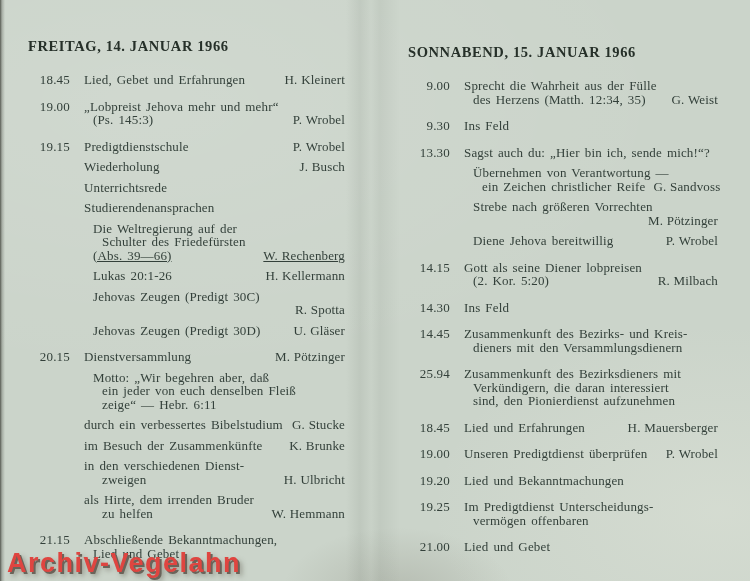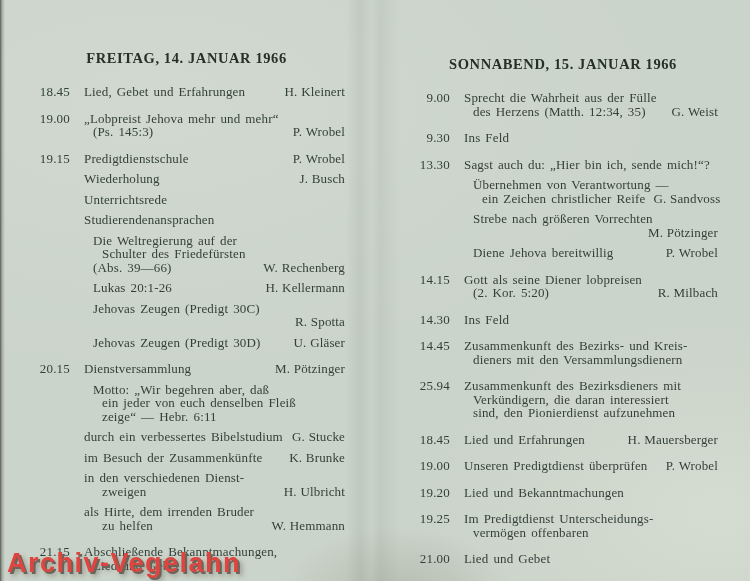--- a/index.html
+++ b/index.html
@@ -30,22 +30,21 @@
       
       radial-gradient(ellipse 60% 50% at 96% 88%, rgba(236,238,226,0.28), transparent 65%),
       var(--paper);
   }
   .spread { display: flex; height: 100%; }
   .page { box-sizing: border-box; flex: none; }
   .page-left  { width: 375px; padding: 34px 30px 0 28px; }
   .page-right { width: 375px; padding: 40px 32px 0 33px; }
 
   .page-header {
-    margin: 16px 0 18px 0;
-    text-align: center;
+    margin: 4px 0 18px 0;
     font-size: 14.5px;
     font-weight: bold;
     letter-spacing: 0.6px;
     white-space: nowrap;
     color: var(--header-ink);
   }
 
   .entry { display: flex; align-items: flex-start; margin-top: 13px; }
   .entry:first-child { margin-top: 0; }
   .entry-time {
@@ -136,21 +135,21 @@
                   <span class="line-text">Studierendenansprachen</span>
                 </div>
               </div>
               <div class="item">
                 <div class="line" style="padding-left: 9px;">
                   <span class="line-text">Die Weltregierung auf der</span>
                 </div>
                 <div class="line" style="padding-left: 18px;">
                   <span class="line-text">Schulter des Friedefürsten</span>
                 </div>
-                <div class="line" style="padding-left: 9px;">
+                <div class="line" style="padding-left: 9px; text-decoration: underline;">
                   <span class="line-text">(Abs. 39—66)</span>
                   <span class="line-speaker">W. Rechenberg</span>
                 </div>
               </div>
               <div class="item">
                 <div class="line" style="padding-left: 9px;">
                   <span class="line-text">Lukas 20:1-26</span>
                   <span class="line-speaker">H. Kellermann</span>
                 </div>
               </div>

